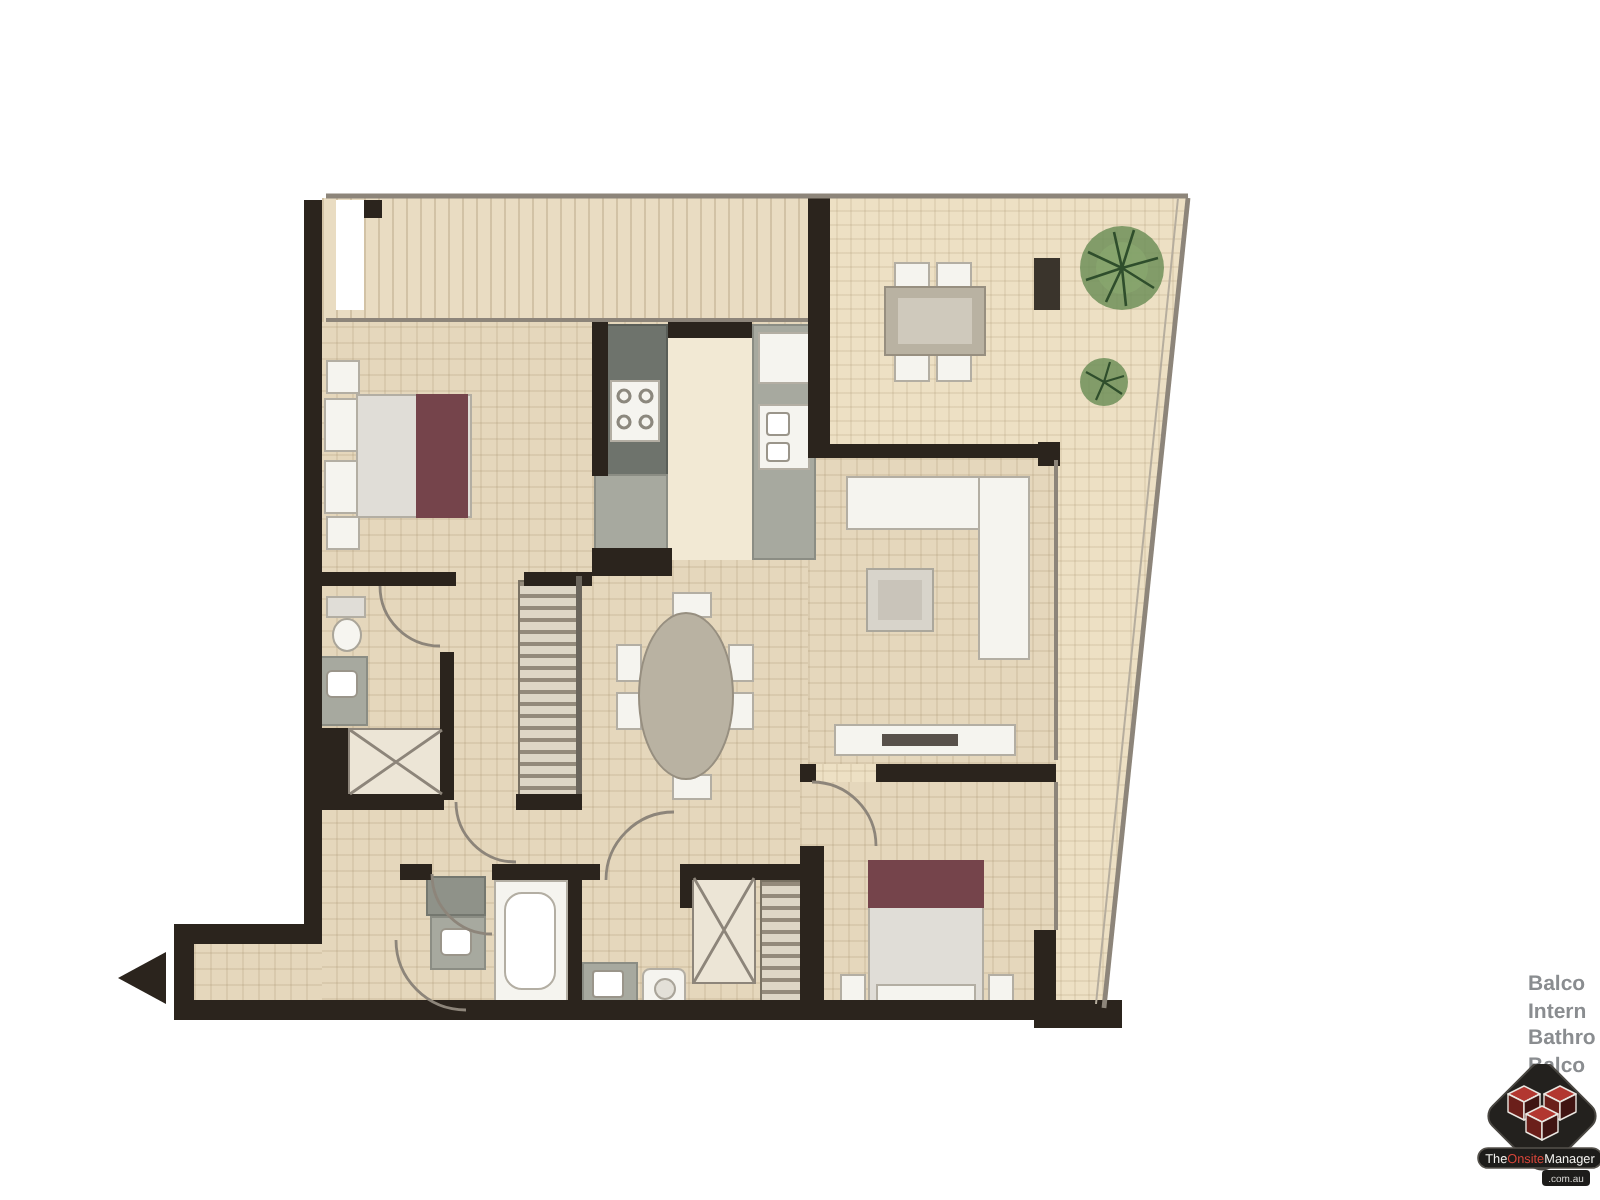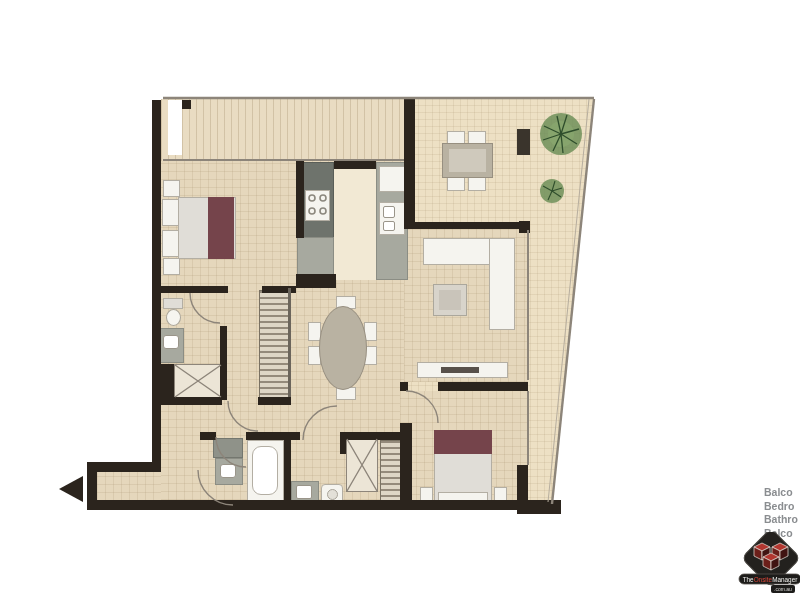--- a/index.html
+++ b/index.html
@@ -190,21 +190,21 @@
     <g>
       <circle cx="552" cy="191" r="12" fill="#6e8f59" opacity="0.85"></circle>
       <g stroke="#2f4e2c" stroke-width="1.1" fill="none">
         <path d="M552 191 l10 -3 M552 191 l-9 -5 M552 191 l3 -10 M552 191 l-4 9 M552 191 l9 6"></path>
       </g>
     </g>
   </svg>
 
   <div class="abs" style="left:764px;top:486px;z-index:20;">
     <div class="wm-text">Balco</div>
-    <div class="wm-text">Bedro</div>
+    <div class="wm-text">Intern</div>
     <div class="wm-text">Bathro</div>
     <div class="wm-text">Balco</div>
     <div class="wm-text">al</div>
   </div>
 
   <svg class="abs" style="left:738px;top:532px;z-index:21;" width="64" height="68" viewBox="0 0 64 68">
     <g transform="translate(33,26)">
       <rect x="-21" y="-21" width="42" height="42" rx="7" transform="rotate(45)" fill="#23211e" stroke="#4a4742" stroke-width="1"></rect>
 
       <g stroke="#e9e6e0" stroke-width="0.7" stroke-linejoin="round">

